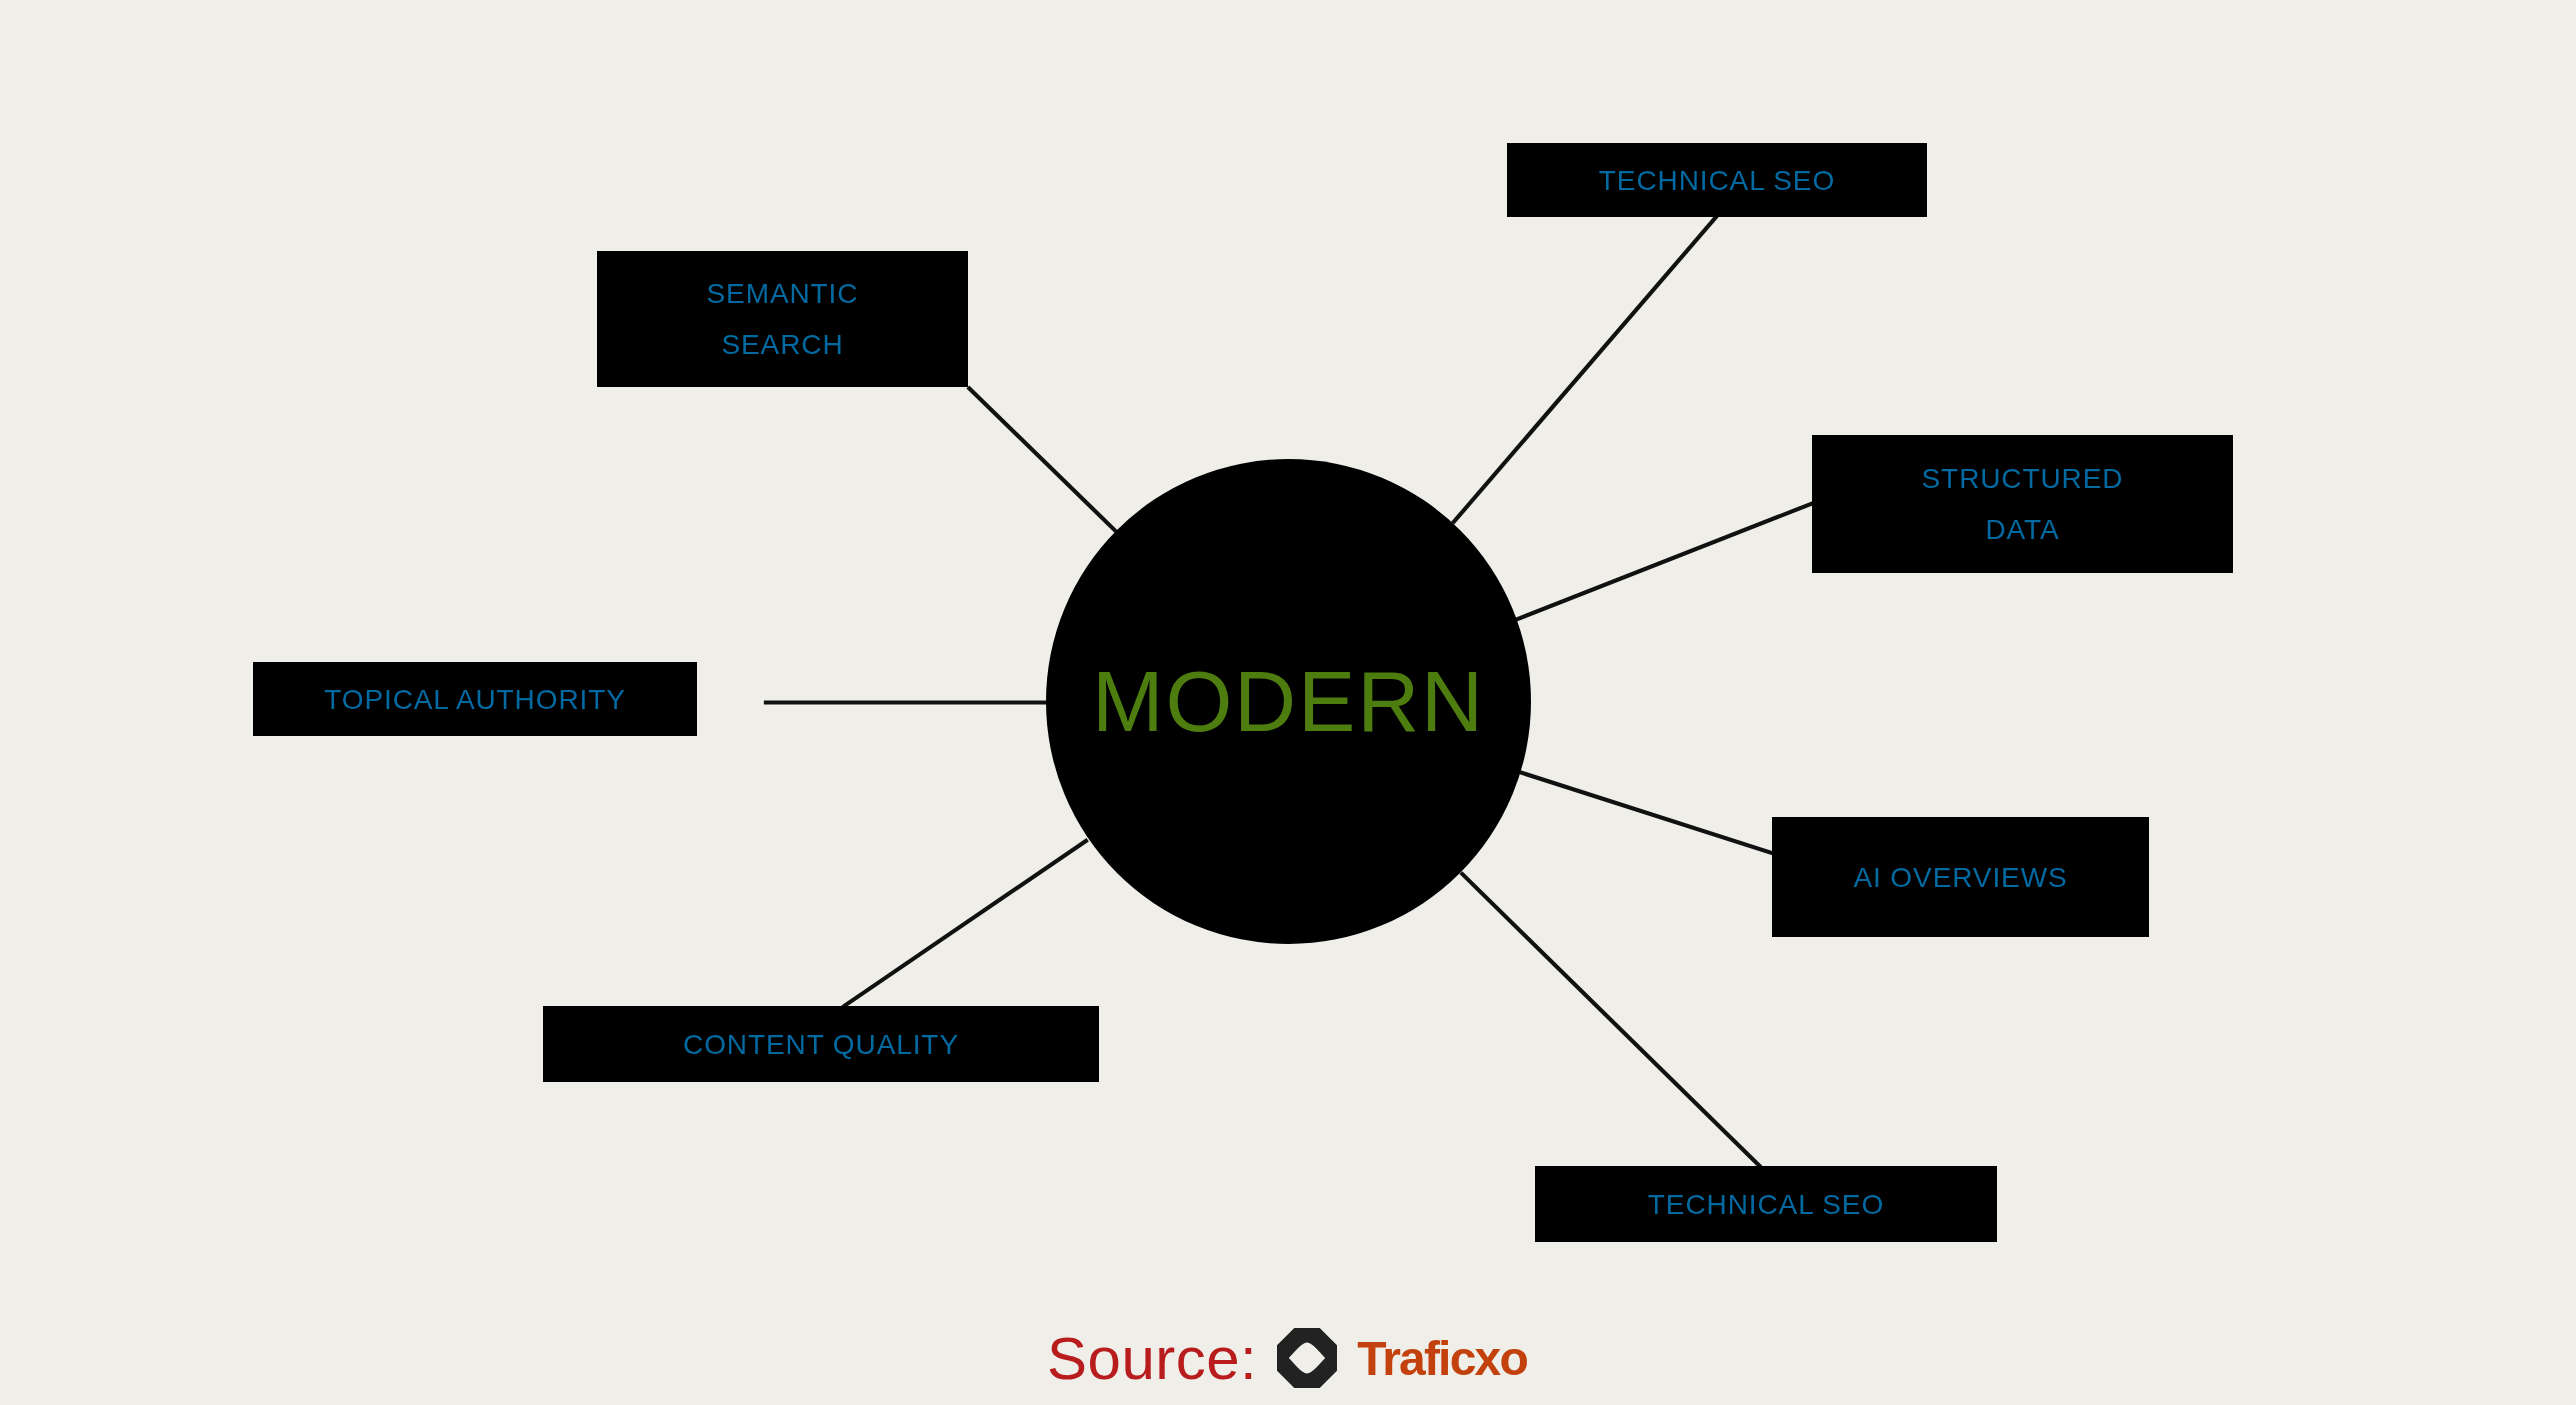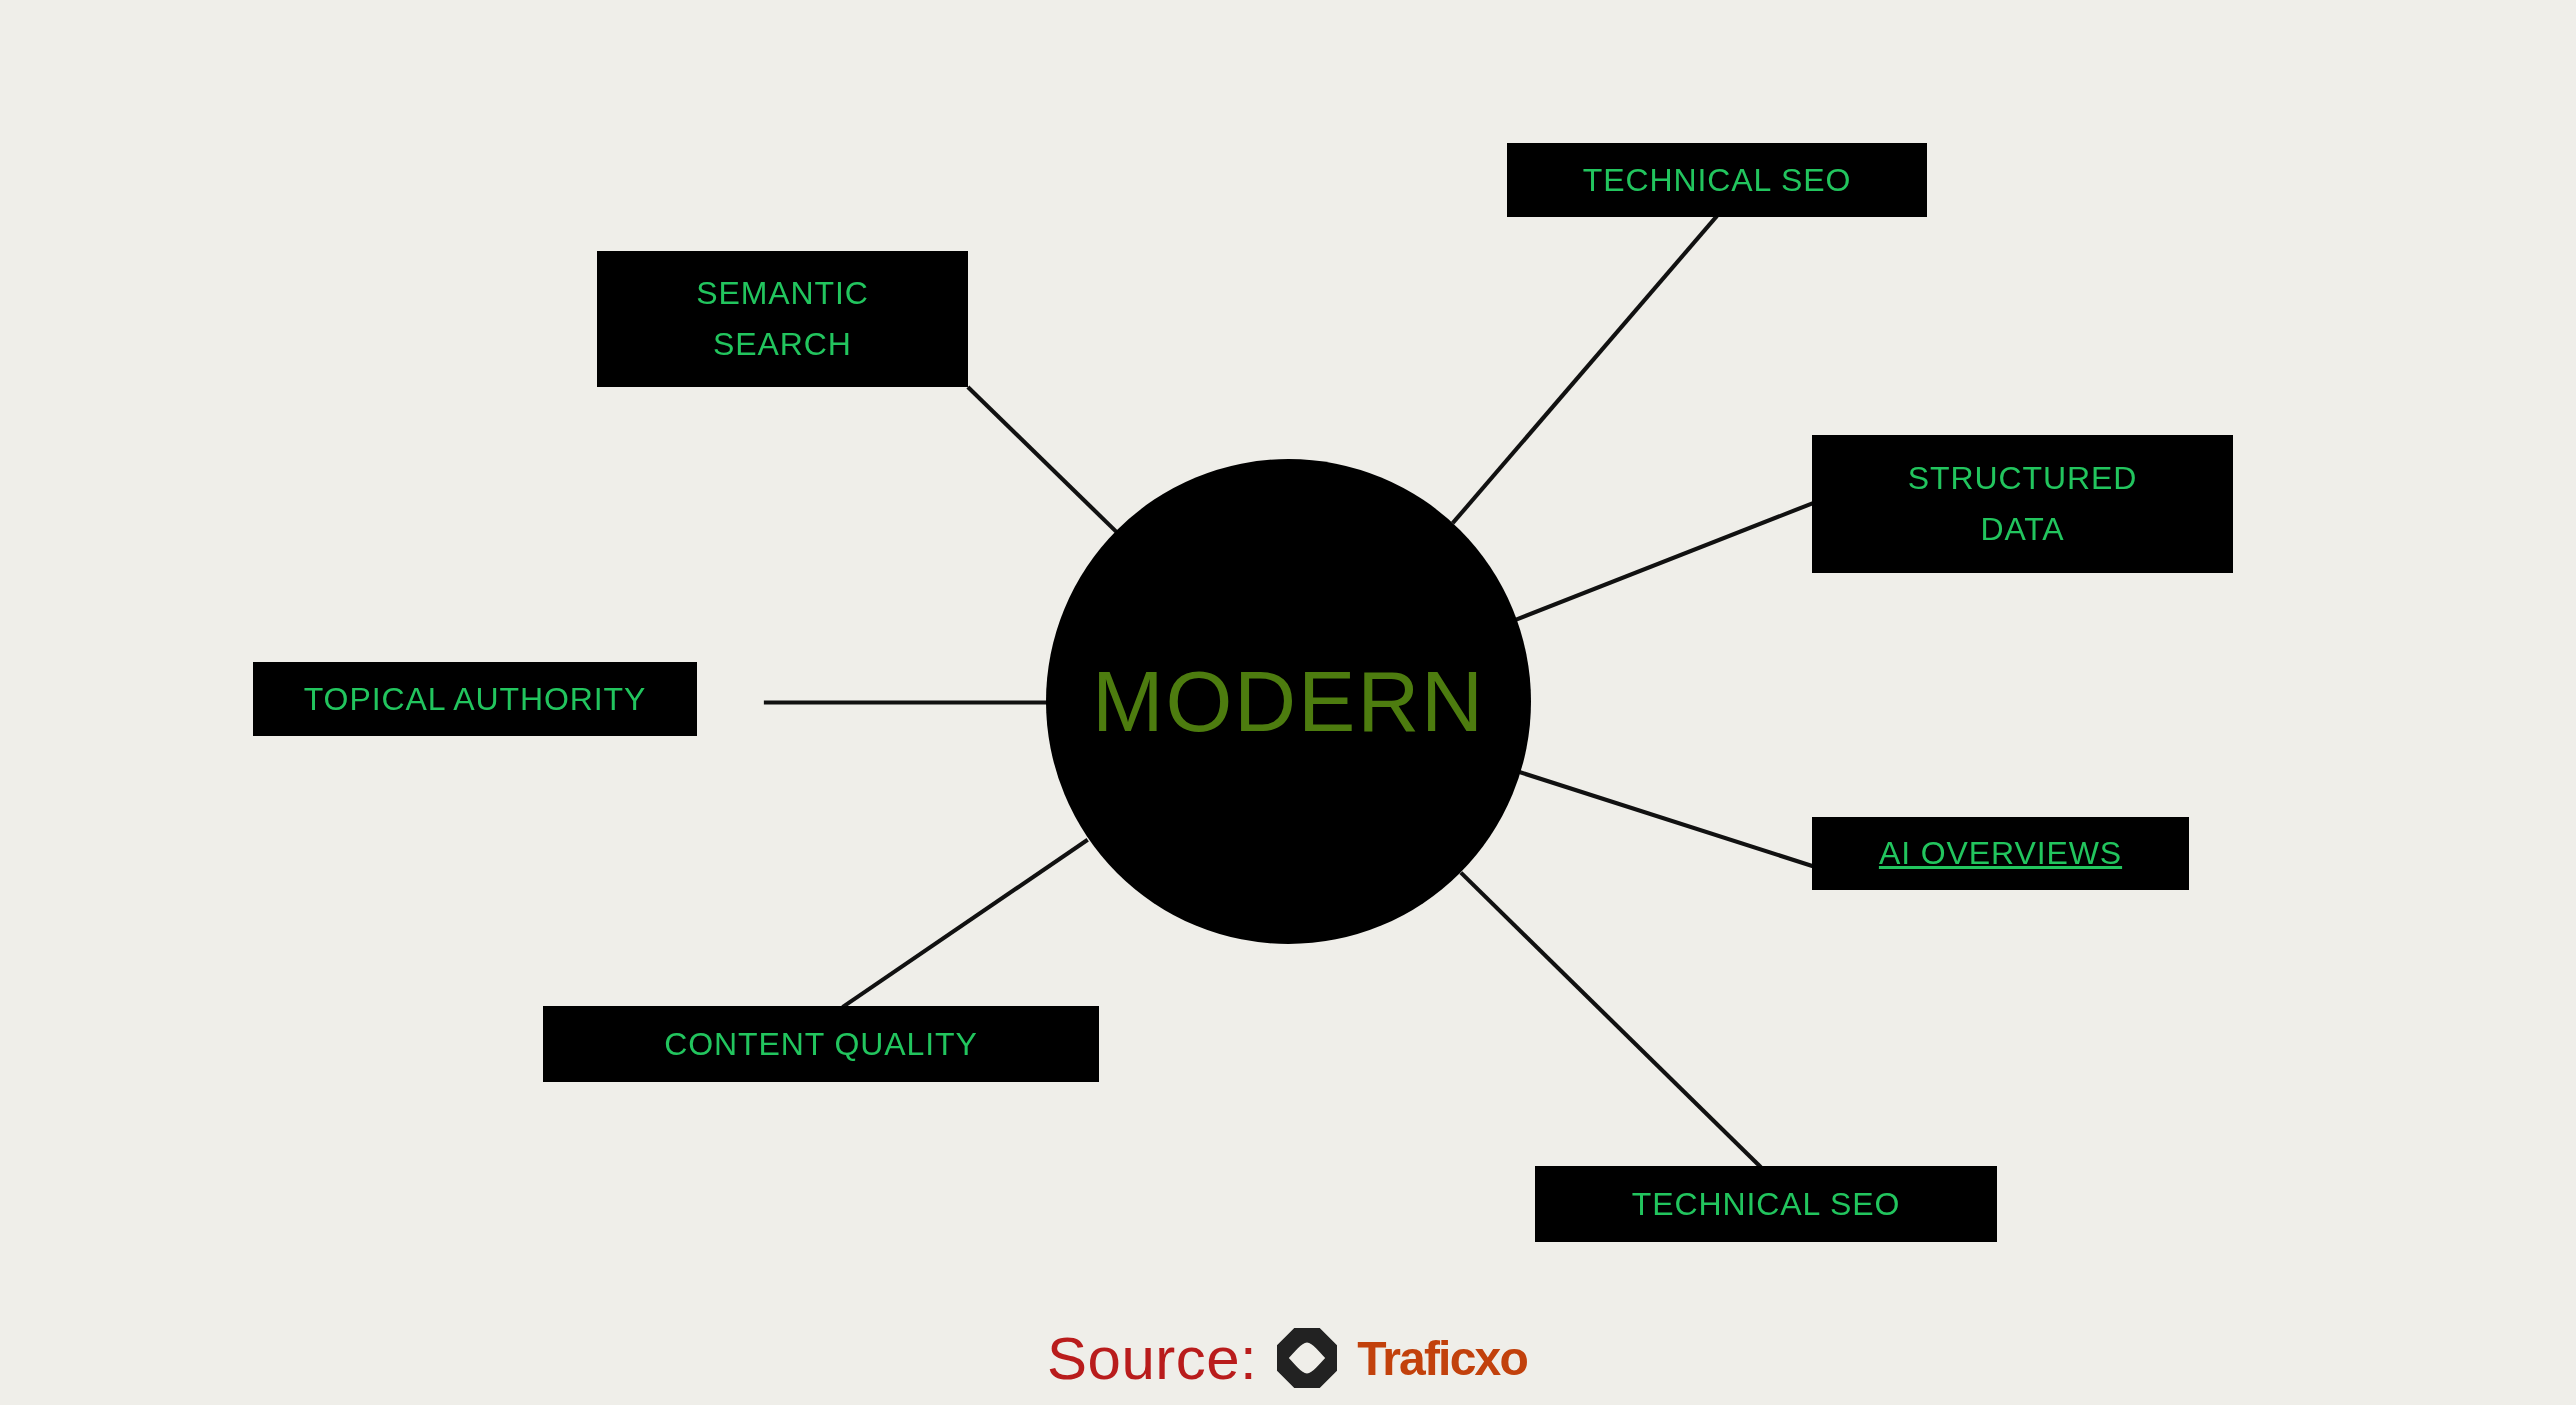--- a/index.html
+++ b/index.html
@@ -7,25 +7,25 @@
     width: 2576px; height: 1405px; overflow: hidden;
     background: #efeee9;
     position: relative;
     font-family: "Liberation Sans", "DejaVu Sans", sans-serif;
   }
   #canvas { position: absolute; left: 0; top: 0; width: 2576px; height: 1405px; }
   svg.connectors { position: absolute; left: 0; top: 0; width: 2576px; height: 1405px; }
   .node {
     position: absolute;
     background: #000;
-    color: #22c55e;
+    color: #0369a1;
     display: flex; flex-direction: column;
     align-items: center; justify-content: center;
     text-align: left;
-    font-size: 32px;
+    font-size: 28px;
     line-height: 51px;
     letter-spacing: 0.9px;
     box-sizing: border-box;
     white-space: nowrap;
   }
   .hub {
     position: absolute;
     left: 1046px; top: 459px; width: 485px; height: 485px;
     border-radius: 50%;
     background: #000;
@@ -75,21 +75,21 @@
 
   <div class="node" style="left:1812px; top:435px; width:421px; height:138px;">
     <span>STRUCTURED</span>
     <span>DATA</span>
   </div>
 
   <div class="node" style="left:253px; top:662px; width:444px; height:74px;">
     <span>TOPICAL AUTHORITY</span>
   </div>
 
-  <div class="node" style="left:1812px; top:817px; width:377px; height:73px;text-decoration:underline;">
+  <div class="node" style="left:1772px; top:817px; width:377px; height:120px;">
     <span>AI OVERVIEWS</span>
   </div>
 
   <div class="node" style="left:543px; top:1006px; width:556px; height:76px;">
     <span>CONTENT QUALITY</span>
   </div>
 
   <div class="node" style="left:1535px; top:1166px; width:462px; height:76px;">
     <span>TECHNICAL SEO</span>
   </div>

